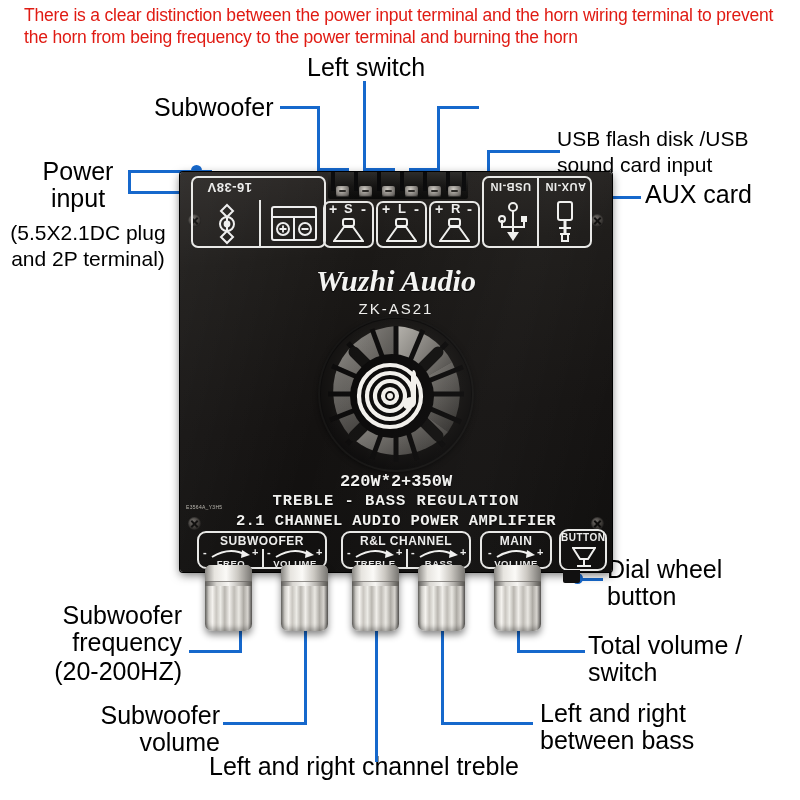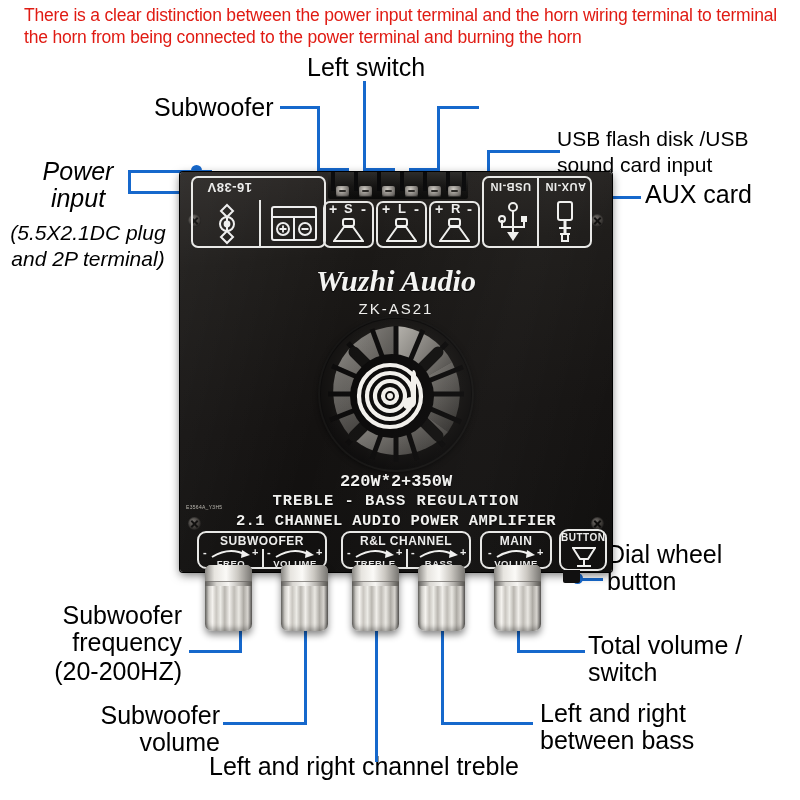--- a/index.html
+++ b/index.html
@@ -24,21 +24,21 @@
   .lbl {
     position: absolute;
     color: #000;
     font-size: 25px;
     line-height: 27px;
     font-family: "Liberation Sans", sans-serif;
     white-space: pre-line;
   }
   .lbl.sm { font-size: 21px; line-height: 26px; }
   .lbl.r { text-align: right; }
-  .lbl.c { text-align: center; font-style: italic; }
+  .lbl.c { text-align: center; }
 
   
   .ln { position: absolute; background: #1668cc; }
   .h { height: 3px; }
   .v { width: 3px; }
   .dot {
     position: absolute; width: 11px; height: 11px; border-radius: 50%;
     background: #1668cc;
   }
   .brk { position: absolute; border: 3px solid #1668cc; border-bottom: none; }
@@ -160,34 +160,34 @@
   .pcbtxt{
     position:absolute; color:#b9b6ae; font-size:5px;
     font-family:"Liberation Sans", sans-serif; letter-spacing:.3px;
   }
 </style>
 </head>
 <body>
 
 <div id="stage">
 
-  <div class="warning">There is a clear distinction between the power input terminal and the horn wiring terminal to terminal the horn from being connected to the power terminal and burning the horn</div>
+  <div class="warning">There is a clear distinction between the power input terminal and the horn wiring terminal to prevent the horn from being frequency to the power terminal and burning the horn</div>
 
   <div class="lbl" style="left:307px; top:54px;">Left switch</div>
   <div class="lbl" style="left:154px; top:94px;">Subwoofer</div>
   <div class="lbl sm" style="left:557px; top:126px; width:243px;">USB flash disk /USB
 sound card input</div>
   <div class="lbl" style="left:645px; top:181px;">AUX card</div>
 
   <div class="lbl c" style="left:8px; top:158px; width:140px;">Power
 input</div>
   <div class="lbl sm c" style="left:0px; top:220px; width:176px;">(5.5X2.1DC plug
 and 2P terminal)</div>
 
-  <div class="lbl" style="left:607px; top:541px;">Dial wheel
+  <div class="lbl" style="left:607px; top:556px;">Dial wheel
 button</div>
   <div class="lbl" style="left:588px; top:632px;">Total volume /
 switch</div>
 
   <div class="lbl r" style="left:0px; top:602px; width:182px;">Subwoofer
 frequency</div>
   <div class="lbl r" style="left:0px; top:658px; width:182px;">(20-200HZ)</div>
   <div class="lbl r" style="left:0px; top:702px; width:220px;">Subwoofer
 volume</div>
 

